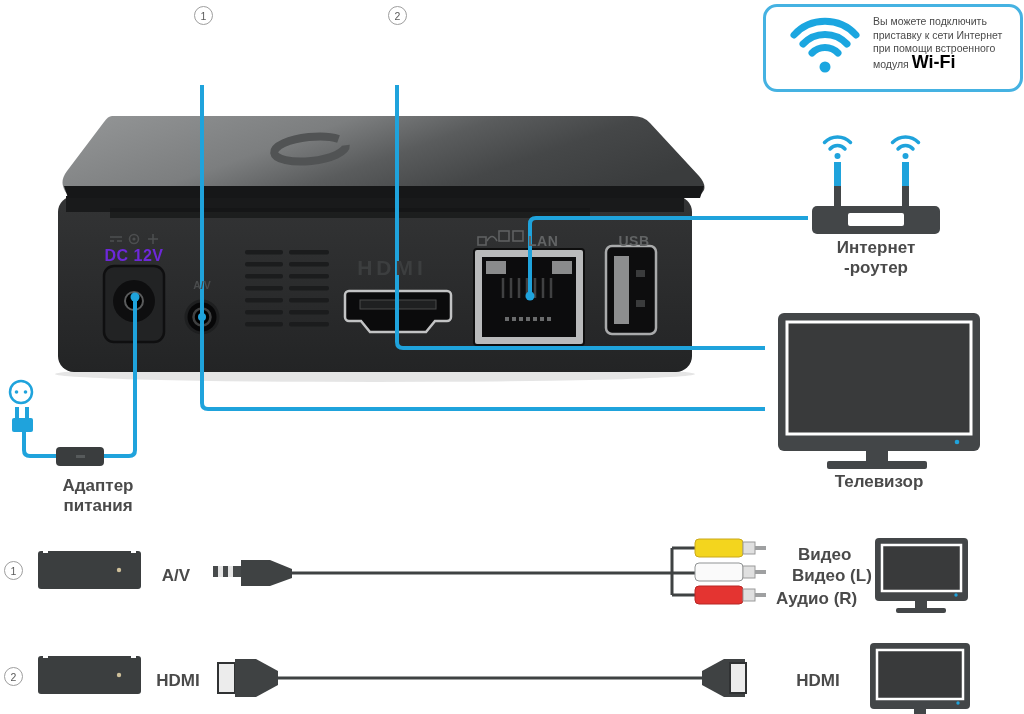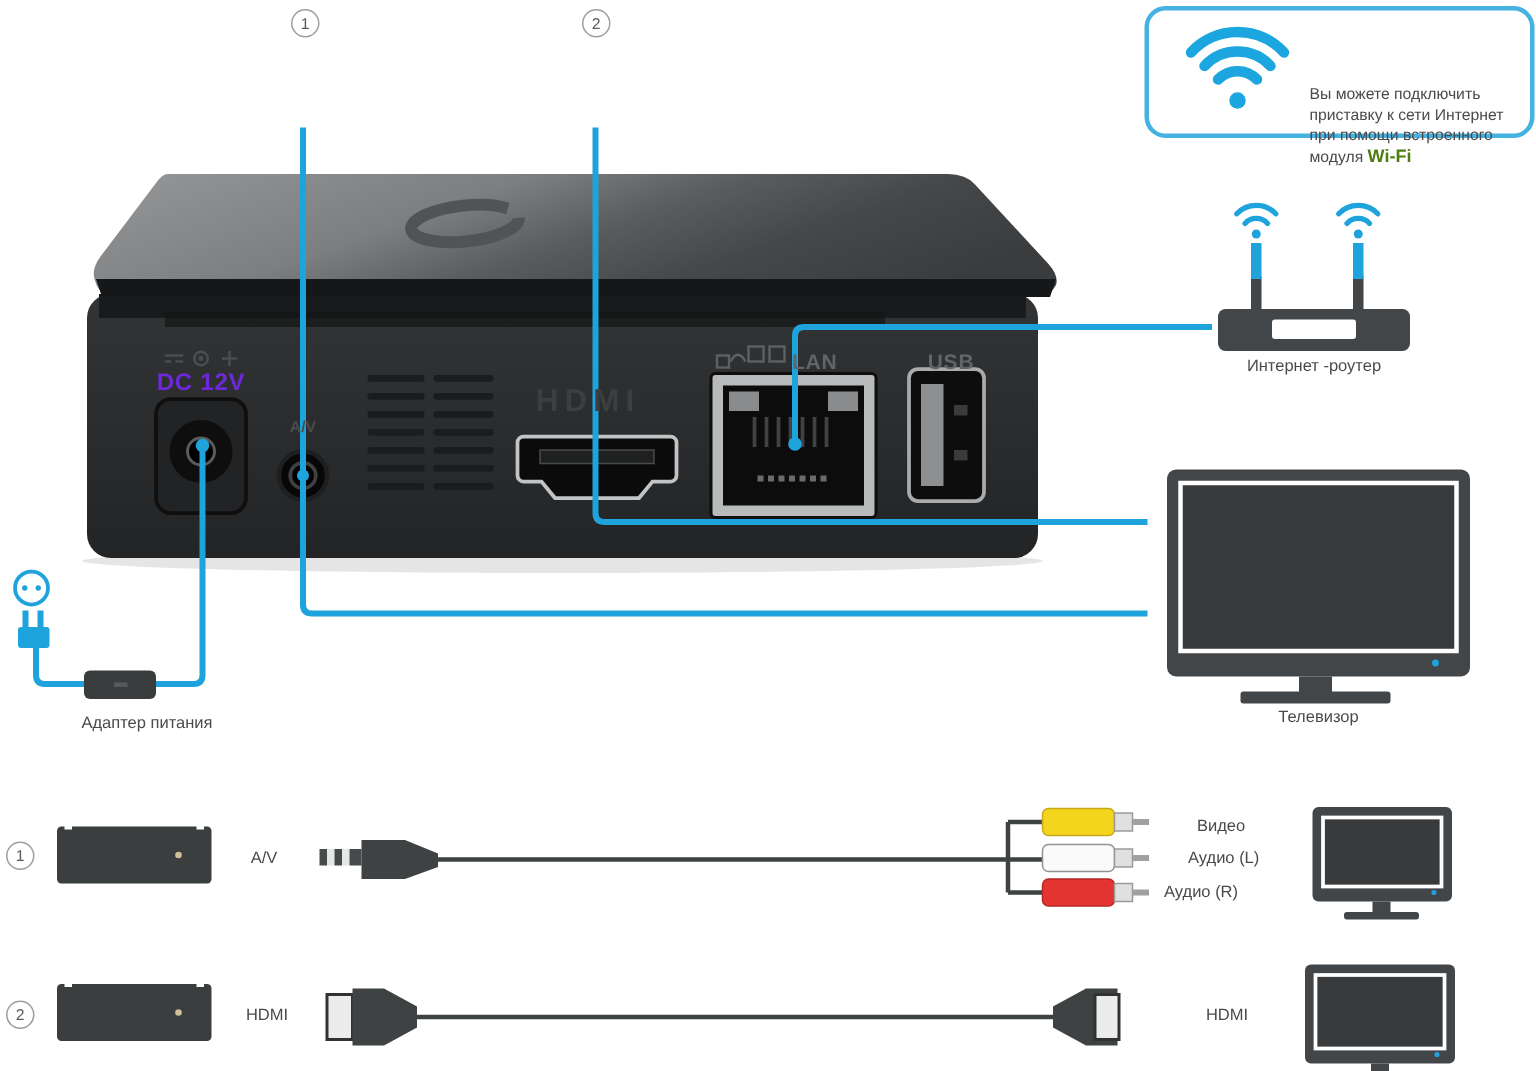--- a/index.html
+++ b/index.html
@@ -5,27 +5,27 @@
   html,body{margin:0;padding:0;background:#fff;}
   #canvas{position:relative;width:1024px;height:714px;background:#ffffff;overflow:hidden;
           font-family:"Liberation Sans",sans-serif;color:#4a4a4a;}
   #scene{position:absolute;left:0;top:0;z-index:1;}
   .lbl{position:absolute;z-index:2;font-size:11px;line-height:14px;color:#4a4a4a;}
   .callout-text{width:160px;font-size:11px;line-height:14.5px;color:#4a4a4a;}
   .num-circle{position:absolute;z-index:3;width:17px;height:17px;border:1px solid #9e9e9e;border-radius:50%;
               background:#fff;font-size:10.5px;color:#5a5a5a;display:flex;align-items:center;justify-content:center;}
   .wifi-box{position:absolute;left:763px;top:4px;width:254px;height:82px;border:3px solid #45b2e2;
             border-radius:14px;background:#fff;z-index:2;}
-  .wifi-text{position:absolute;left:107px;top:8px;width:142px;font-size:10.5px;line-height:13.5px;color:#4a4a4a;margin-top:42px;}
+  .wifi-text{position:absolute;left:107px;top:8px;width:142px;font-size:10.5px;line-height:13.5px;color:#4a4a4a;}
   .wifi-text .pre{white-space:pre-line;}
-  .wifi-hl{color:#4d7c0f;font-weight:bold;font-size:12px;}
+  .wifi-hl{color:#000000;font-weight:bold;font-size:18px;}
   .port-label{position:absolute;z-index:2;text-align:center;}
   .emboss-hdmi{font-weight:bold;font-size:21px;letter-spacing:4px;color:#3c3e3f;}
   .dimgray{color:#626465;font-weight:bold;font-size:14px;letter-spacing:.5px;}
-  .caption{position:absolute;z-index:2;font-size:11px;color:#4a4a4a;}
+  .caption{position:absolute;z-index:2;font-size:17px;color:#4a4a4a;font-weight:bold;}
 </style>
 </head>
 <body>
 
 <div id="canvas">
 
   <svg id="scene" width="1024" height="714" viewBox="0 0 1024 714">
     <defs>
       <linearGradient id="lidGrad" x1="0" y1="0.2" x2="1" y2="0.55">
         <stop offset="0" stop-color="#919394"></stop>
@@ -270,20 +270,20 @@
   <div class="port-label dimgray" style="left:528px;top:233px;width:34px;text-align:left;">LAN</div>
   <div class="port-label dimgray" style="left:616px;top:233px;width:36px;">USB</div>
 
   <div class="caption" style="left:812px;top:238px;width:128px;text-align:center;">Интернет -роутер</div>
   <div class="caption" style="left:778px;top:472px;width:202px;text-align:center;">Телевизор</div>
   <div class="caption" style="left:33px;top:476px;width:130px;text-align:center;">Адаптер питания</div>
 
   <div class="num-circle" style="left:4px;top:561px;">1</div>
   <div class="caption" style="left:150px;top:566px;width:52px;text-align:center;">A/V</div>
   <div class="caption" style="left:798px;top:545px;">Видео</div>
-  <div class="caption" style="left:792px;top:566px;">Аудио (L)</div>
+  <div class="caption" style="left:792px;top:566px;">Видео (L)</div>
   <div class="caption" style="left:776px;top:589px;">Аудио (R)</div>
 
   <div class="num-circle" style="left:4px;top:667px;">2</div>
   <div class="caption" style="left:150px;top:671px;width:56px;text-align:center;">HDMI</div>
   <div class="caption" style="left:796px;top:671px;width:44px;text-align:center;">HDMI</div>
 
 </div>
 
 </body></html>

